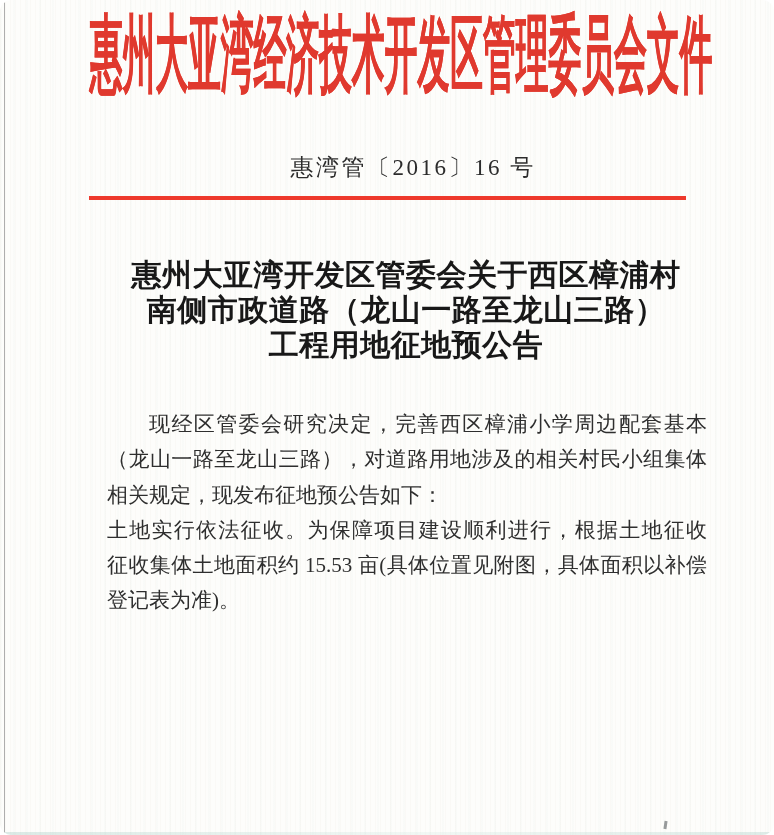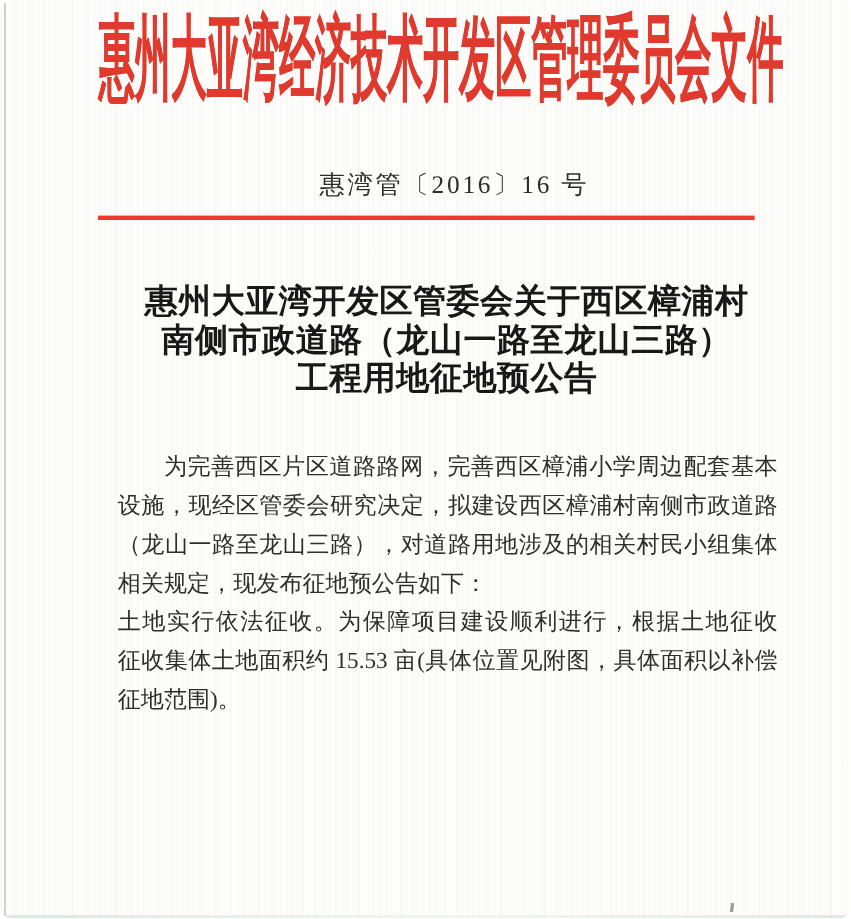--- a/index.html
+++ b/index.html
@@ -129,25 +129,24 @@
 
   <div class="red-rule"></div>
 
   <div class="doc-title">
     <div>惠州大亚湾开发区管委会关于西区樟浦村</div>
     <div>南侧市政道路（龙山一路至龙山三路）</div>
     <div>工程用地征地预公告</div>
   </div>
 
   <div class="body-text">
-    <div class="line indent just">为完善西区片区道路路网，完善西区樟浦小学周边配套基本</div>
-    <div class="line just">设施，现经区管委会研究决定，拟建设西区樟浦村南侧市政道路</div>
+    <div class="line indent just">现经区管委会研究决定，完善西区樟浦小学周边配套基本</div>
     <div class="line just">（龙山一路至龙山三路），对道路用地涉及的相关村民小组集体</div>
     <div class="line">相关规定，现发布征地预公告如下：</div>
     <div class="line just">土地实行依法征收。为保障项目建设顺利进行，根据土地征收</div>
     <div class="line just">征收集体土地面积约 15.53 亩(具体位置见附图，具体面积以补偿</div>
-    <div class="line">征地范围)。</div>
+    <div class="line">登记表为准)。</div>
   </div>
 
   <div class="speck"></div>
   <div class="bottom-tint"></div>
 
 </div>
 
 </body></html>

